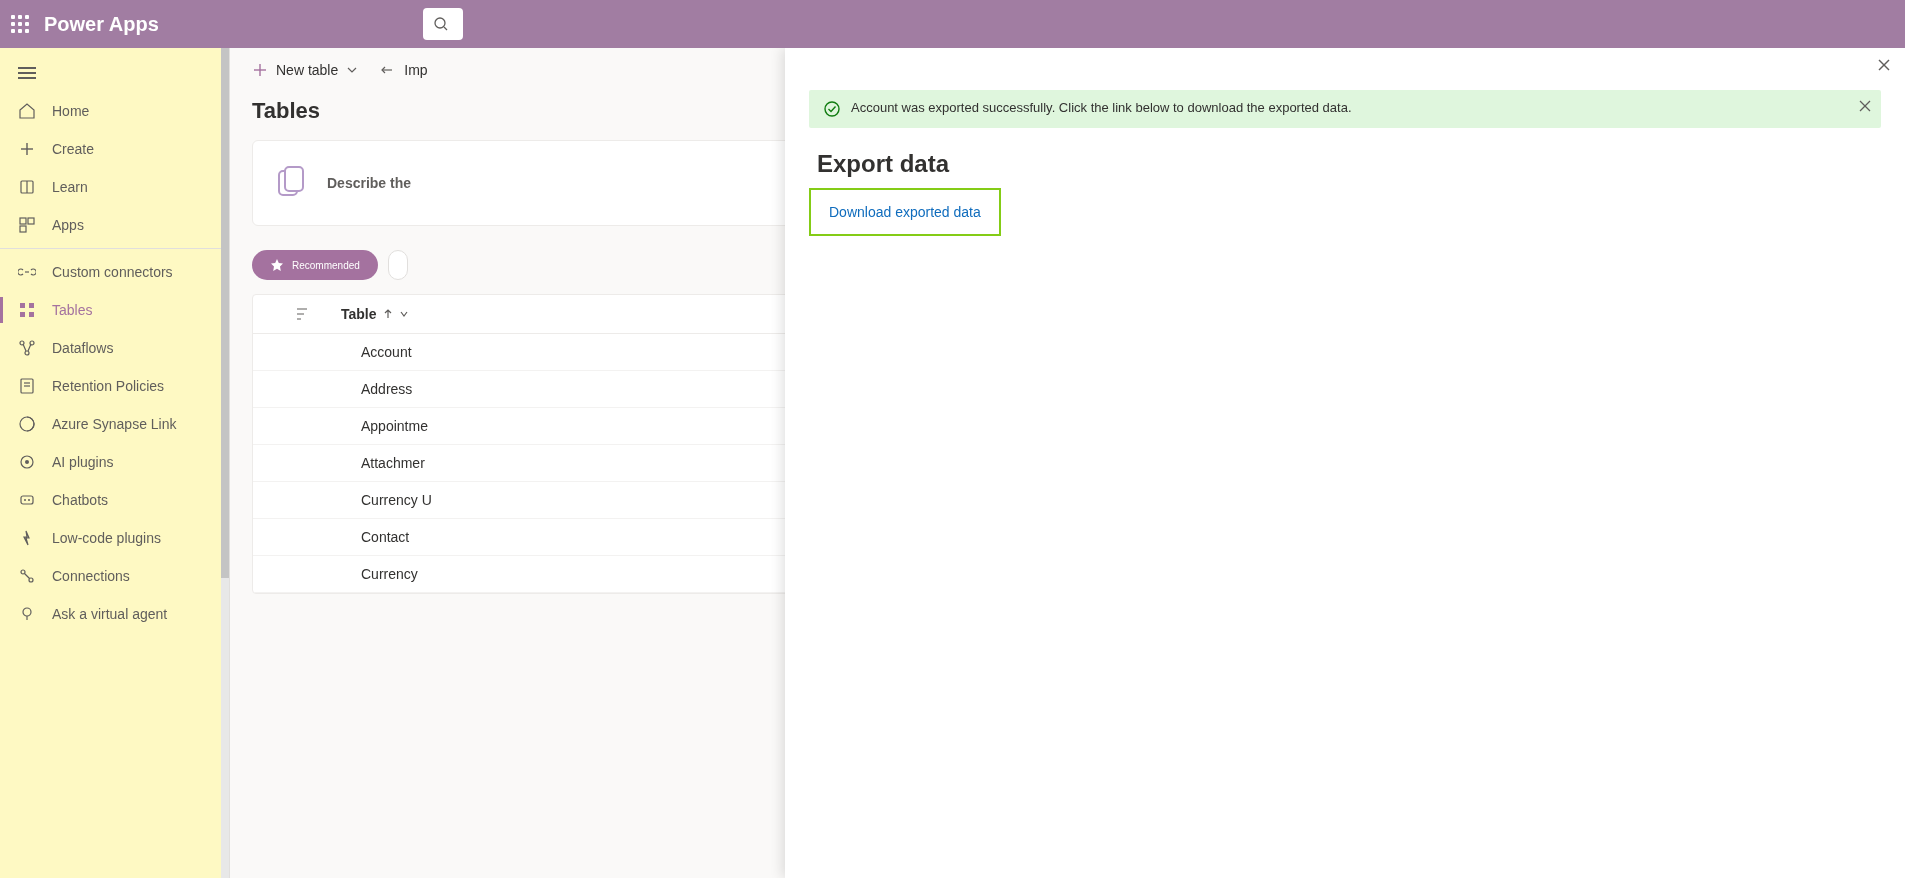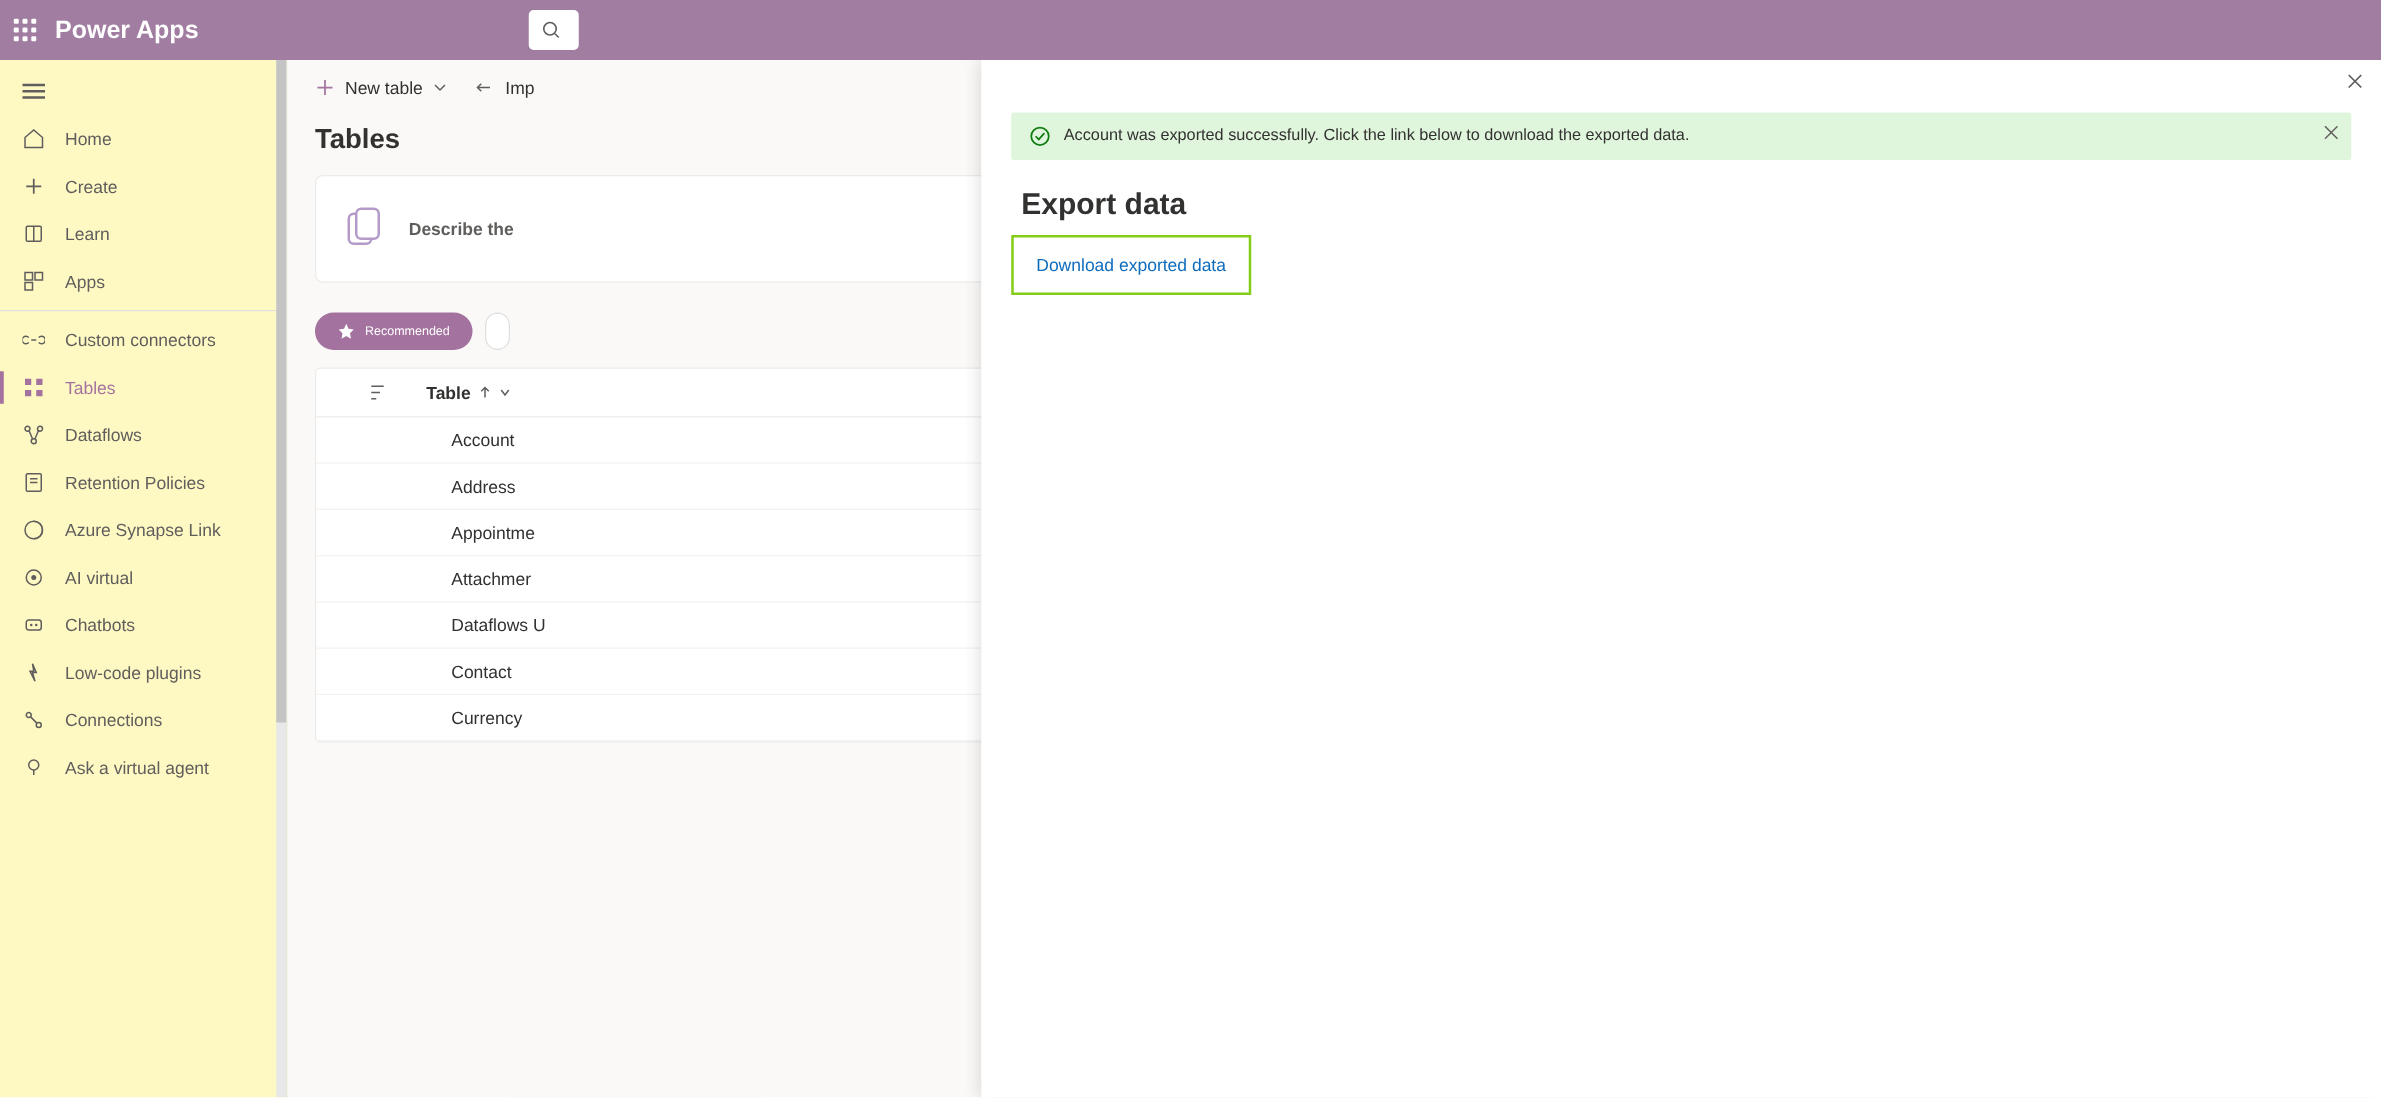--- a/index.html
+++ b/index.html
@@ -228,21 +228,21 @@
         </span>
       <span>Azure Synapse Link</span>
     </div>
     <div class="nav-item">
       <span class="nav-icon">
           <svg width="18" height="18" viewBox="0 0 18 18">
             <circle cx="9" cy="9" r="6" fill="none" stroke="currentColor" stroke-width="1.2"></circle>
             <circle cx="9" cy="9" r="2" fill="currentColor"></circle>
           </svg>
         </span>
-      <span>AI virtual</span>
+      <span>AI plugins</span>
     </div>
     <div class="nav-item">
       <span class="nav-icon">
           <svg width="18" height="18" viewBox="0 0 18 18">
             <rect x="3" y="5" width="12" height="8" rx="2" fill="none" stroke="currentColor" stroke-width="1.2"></rect>
             <circle cx="7" cy="9" r="1" fill="currentColor"></circle>
             <circle cx="11" cy="9" r="1" fill="currentColor"></circle>
           </svg>
         </span>
       <span>Chatbots</span>
@@ -345,21 +345,21 @@
       <div class="table-row">
           <span class="cell">Address</span>
         </div>
       <div class="table-row">
           <span class="cell">Appointme</span>
         </div>
       <div class="table-row">
           <span class="cell">Attachmer</span>
         </div>
       <div class="table-row">
-          <span class="cell">Dataflows U</span>
+          <span class="cell">Currency U</span>
         </div>
       <div class="table-row">
           <span class="cell">Contact</span>
         </div>
       <div class="table-row">
           <span class="cell">Currency</span>
         </div>
     </div>
 
     <div class="panel">

